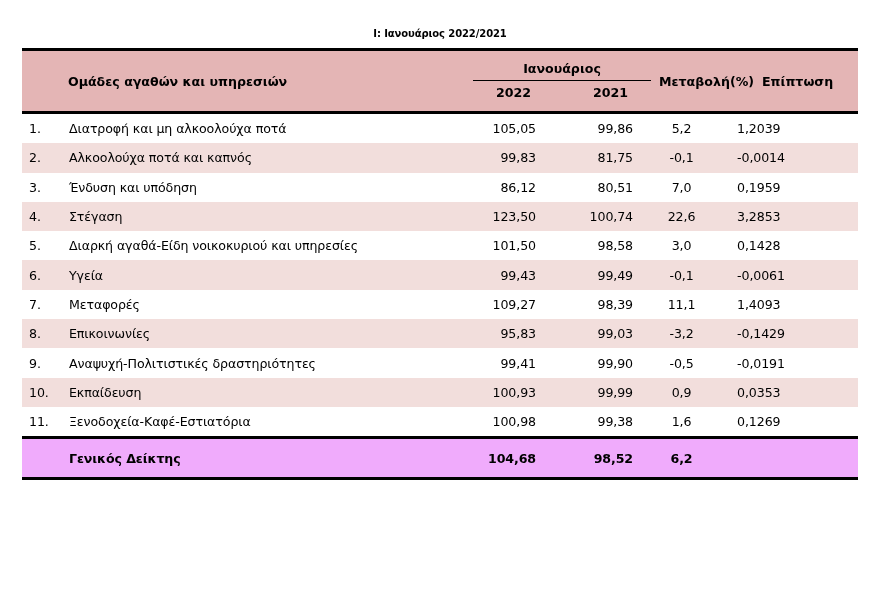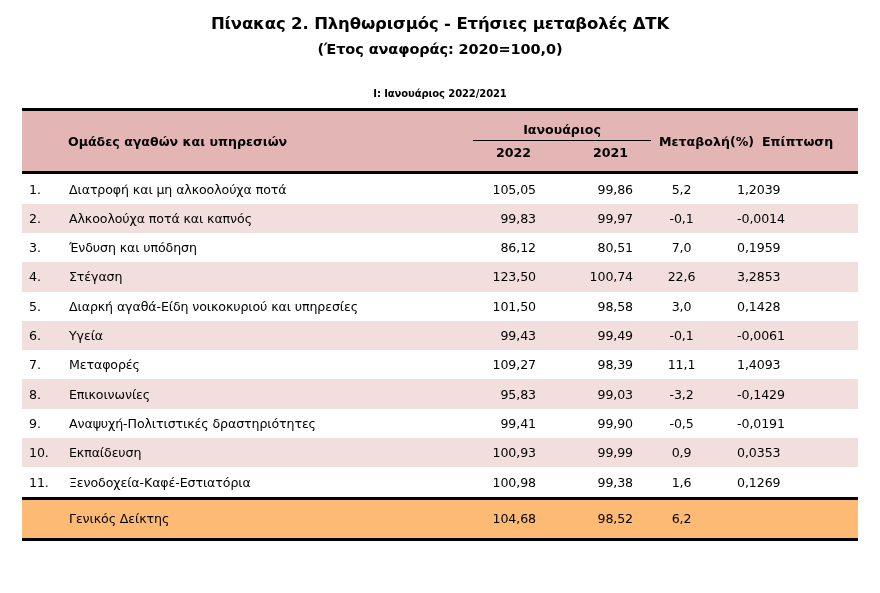--- a/index.html
+++ b/index.html
@@ -139,36 +139,32 @@
     text-align: center;
     padding-right: 33px;
   }
   td.val-imp {
     text-align: left;
     padding-right: 39px;
   }
 
   
   tr.total-row td {
-    background: #fdba74;
-    font-weight: normal;
+    background: #f0abfc;
+    font-weight: bold;
     border-top: 3px solid #000000;
     border-bottom: 3px solid #000000;
     height: 38px;
   }
 </style>
 </head>
 <body>
 
 <div class="page">
 
-  <div class="title-block">
-    <div class="title-main">Πίνακας 2. Πληθωρισμός - Ετήσιες μεταβολές ΔΤΚ</div>
-    <div class="title-sub">(Έτος αναφοράς: 2020=100,0)</div>
-  </div>
 
   <div class="period-title">Ι: Ιανουάριος 2022/2021</div>
 
   <div class="table-wrap">
     <table class="cpi">
       <colgroup>
         <col class="c-num">
         <col class="c-label">
         <col class="c-y1">
         <col class="c-y2">
@@ -207,21 +203,21 @@
           <td class="cat-label">Διατροφή και μη αλκοολούχα ποτά</td>
           <td class="val">105,05</td>
           <td class="val">99,86</td>
           <td class="val-chg">5,2</td>
           <td class="val-imp">1,2039</td>
         </tr>
         <tr class="alt">
           <td class="num-idx">2.</td>
           <td class="cat-label">Αλκοολούχα ποτά και καπνός</td>
           <td class="val">99,83</td>
-          <td class="val">99,97</td>
+          <td class="val">81,75</td>
           <td class="val-chg">-0,1</td>
           <td class="val-imp">-0,0014</td>
         </tr>
         <tr class="plain">
           <td class="num-idx">3.</td>
           <td class="cat-label">Ένδυση και υπόδηση</td>
           <td class="val">86,12</td>
           <td class="val">80,51</td>
           <td class="val-chg">7,0</td>
           <td class="val-imp">0,1959</td>

